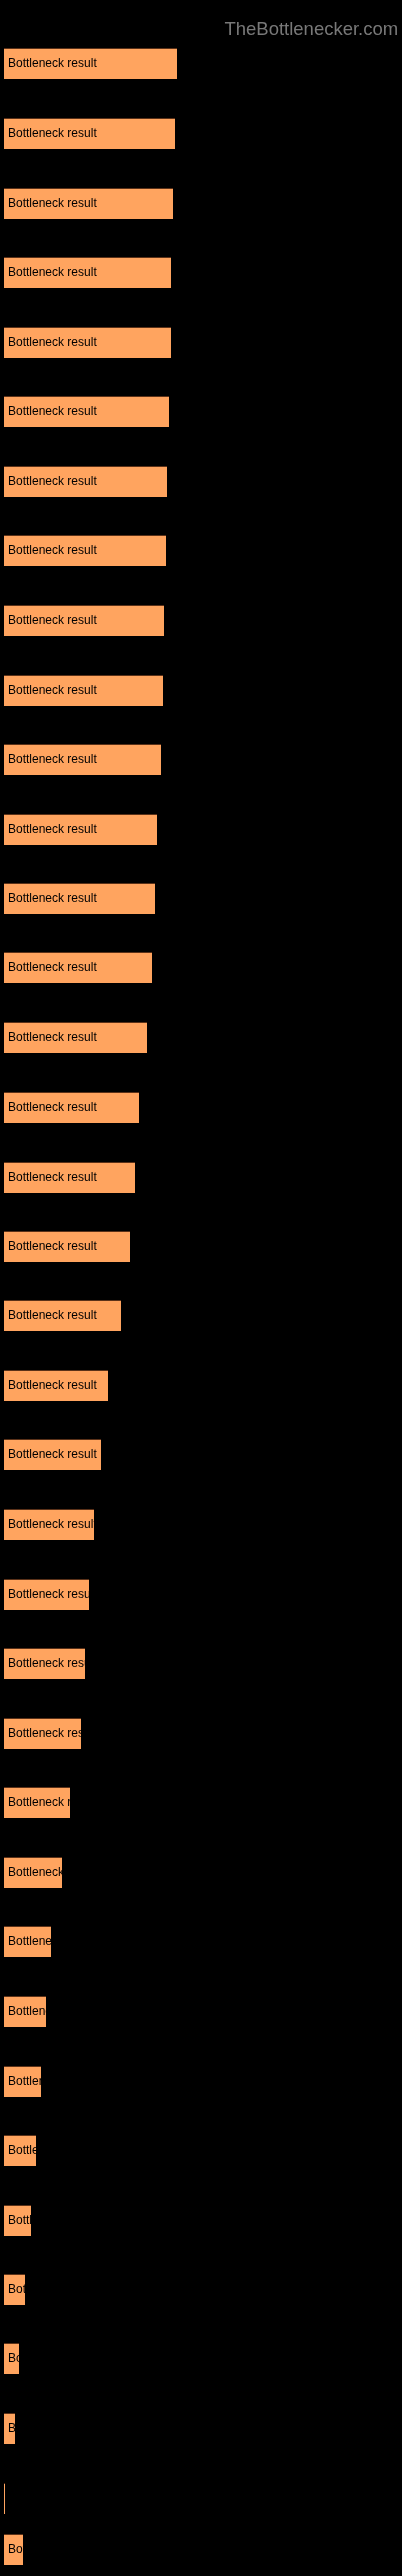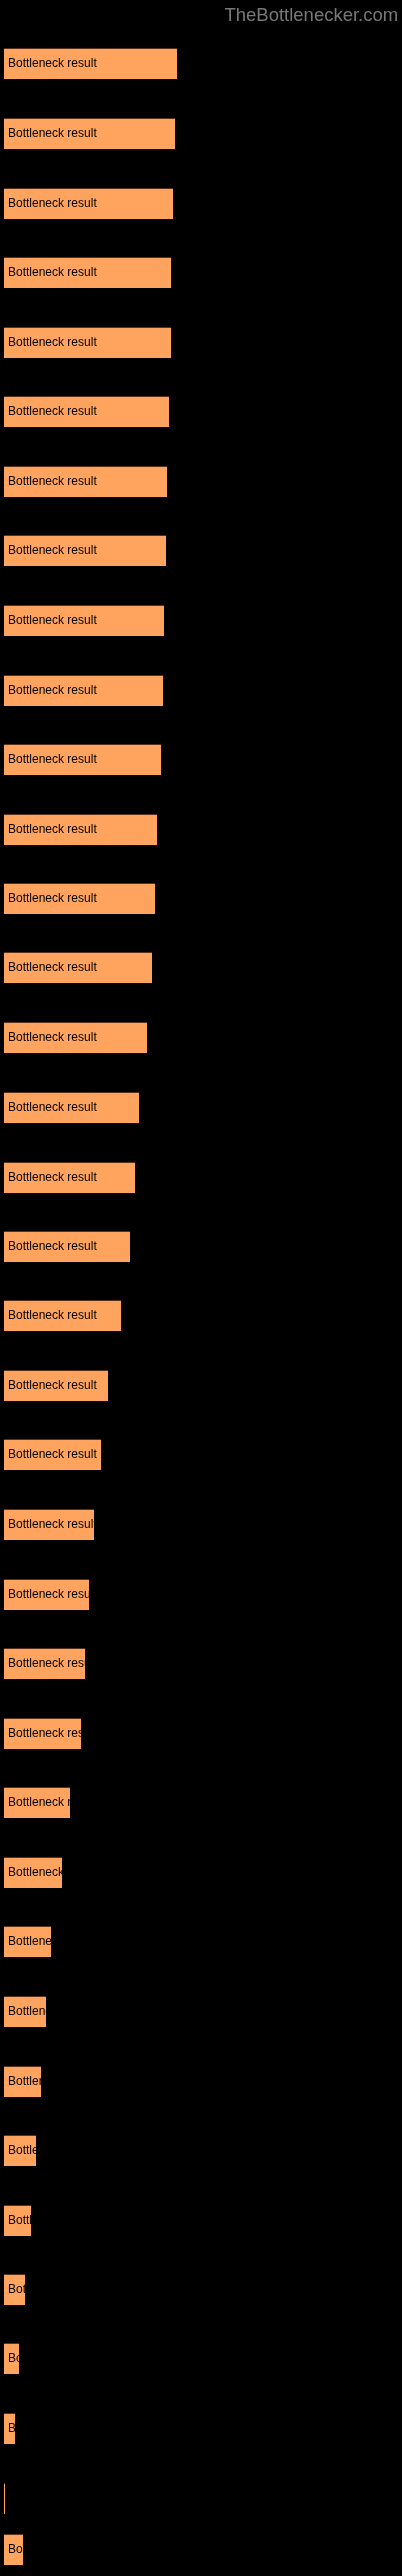--- a/index.html
+++ b/index.html
@@ -22,21 +22,21 @@
     left: 0;
     top: 0;
     width: 403px;
     height: 2576px;
     background: #000000;
   }
 
   #watermark {
     position: absolute;
     right: 4.8px;
-    top: 4px;
+    top: 18px;
     font-size: 18.5px;
     line-height: 21px;
     color: #787878;
     letter-spacing: 0px;
     white-space: nowrap;
     font-family: "Liberation Sans", sans-serif;
   }
 
   #bars-layer {
     position: absolute;

